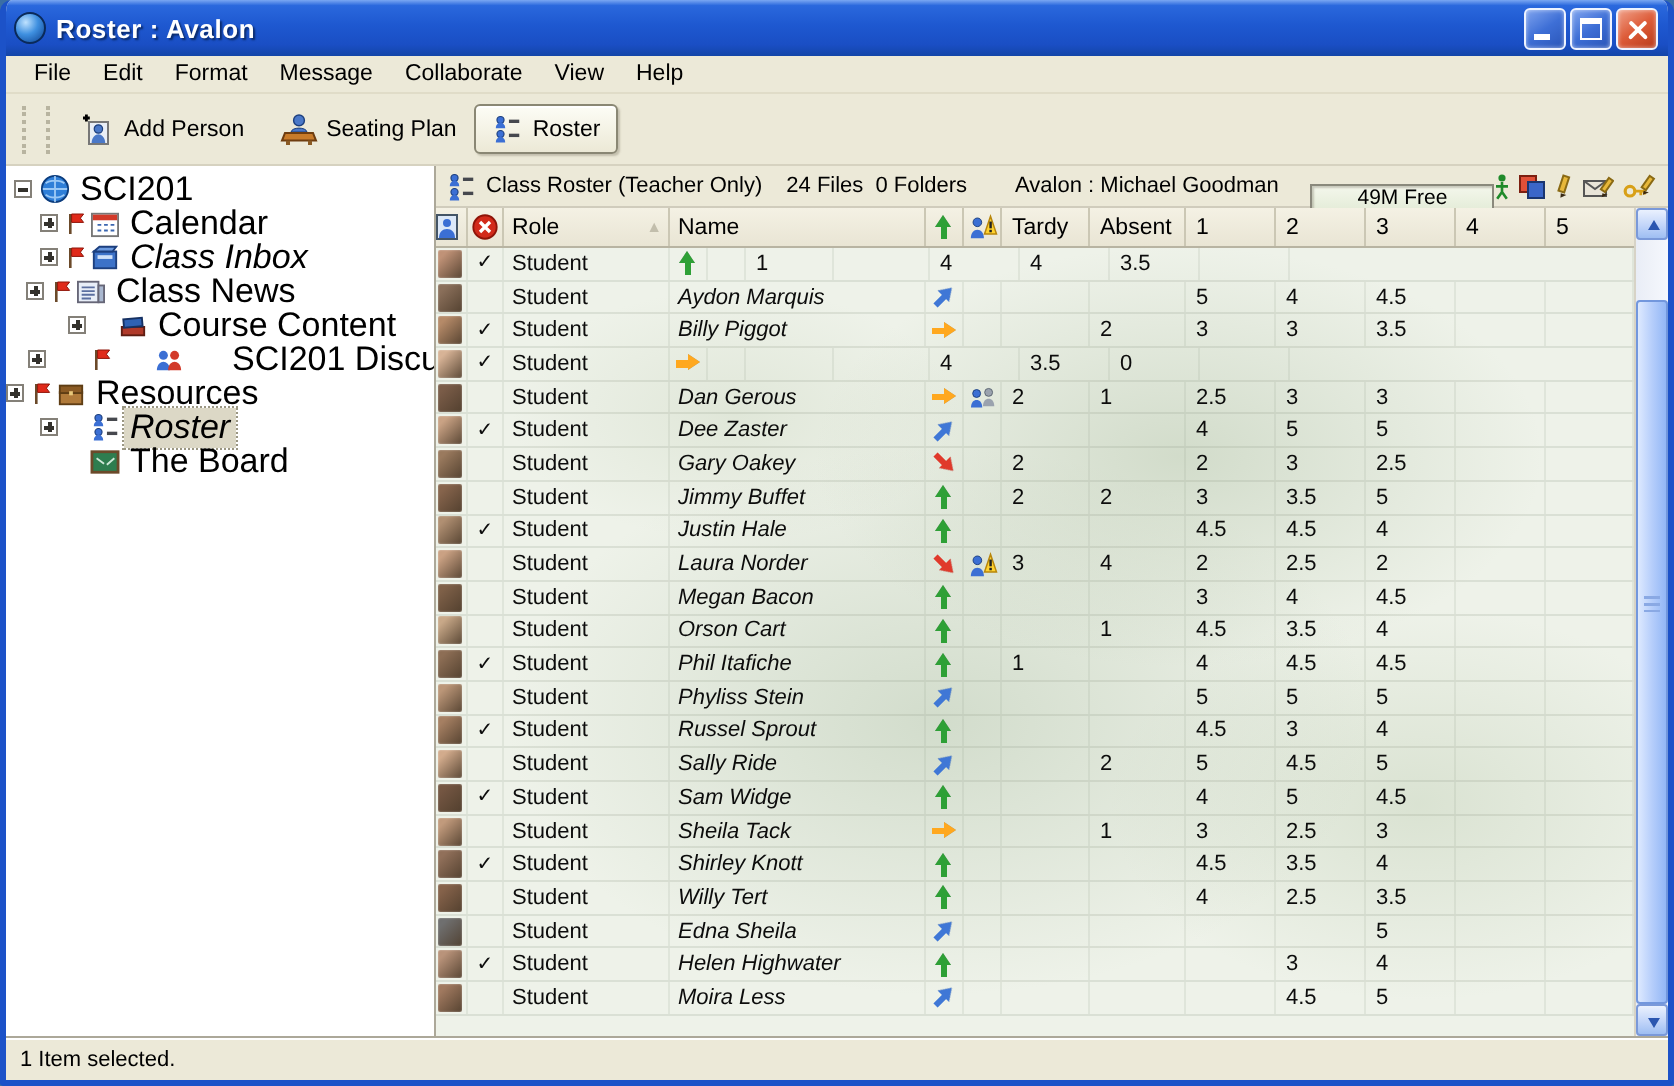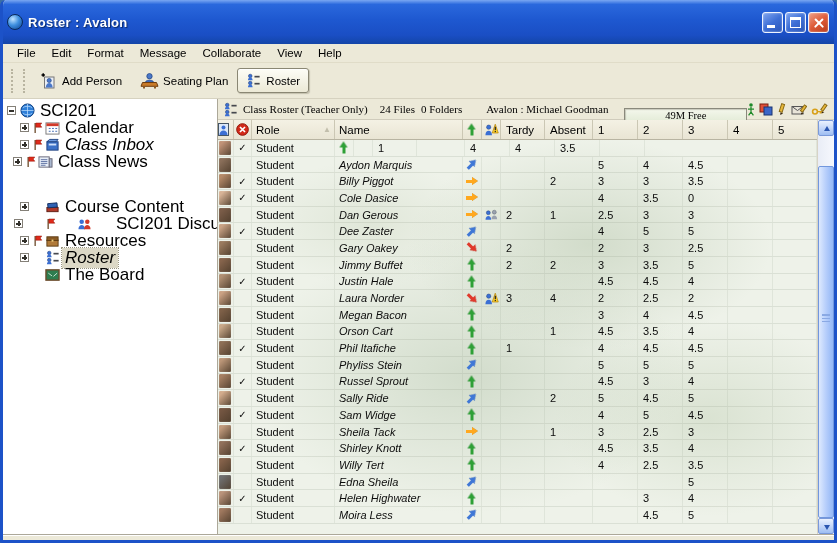--- a/index.html
+++ b/index.html
@@ -4,21 +4,21 @@
 <style>
   html,body{margin:0;padding:0;background:#3a6ea5;}
   *{box-sizing:border-box;}
   .window{
     width:837px;height:543px;position:relative;overflow:hidden;
     font-family:"Liberation Sans","DejaVu Sans",sans-serif;
     border-left:3px solid #1c52c8;border-right:3px solid #1c52c8;border-bottom:3px solid #1c52c8;
     border-radius:6px 6px 2px 2px;background:#ece9d8;
   }
   
-  .titlebar{height:44px;display:flex;align-items:center;padding:0 5px 0 4px;gap:5px;
+  .titlebar{height:28px;display:flex;align-items:center;padding:0 5px 0 4px;gap:5px;
     background:linear-gradient(180deg,#7aa7f2 0%,#3a7bе8 4%,#2a68dd 10%,#1e58d0 45%,#1a4ec4 80%,#1345a8 100%);
     background:linear-gradient(180deg,#7aa7f2 0%,#2a68dd 10%,#1e58d0 45%,#1a4ec4 80%,#1345a8 100%);
     color:#fff;}
   .title-text{font-size:13px;font-weight:bold;text-shadow:1px 1px 1px #0a2a6a;letter-spacing:.3px;}
   .globe{width:16px;height:16px;border-radius:50%;
     background:radial-gradient(circle at 35% 30%,#bfe2ff 0%,#3f90e0 45%,#0b3f8f 100%);
     border:1px solid #0a2a5a;}
   .win-btns{margin-left:auto;display:flex;gap:2px;}
   .wbtn{width:21px;height:21px;border-radius:3px;border:1px solid #eef3ff;position:relative;
     background:linear-gradient(145deg,#7fa4ef 0%,#3e6fd6 50%,#2a55b8 100%);box-shadow:inset 0 0 2px rgba(255,255,255,.6);}
@@ -49,21 +49,21 @@
   .titem.sel .lbl{background:#dcd8c6;outline:1px dotted #9a9682;}
   .titem .it{font-style:italic;}
   .texp{width:9px;height:9px;min-width:9px;background:#fff;border:1px solid #848078;position:relative;margin:0 4px 0 0;}
   .texp::before{content:"";position:absolute;left:1px;top:3.4px;width:5px;height:1.2px;background:#33312c;}
   .texp.plus::after{content:"";position:absolute;left:3.4px;top:1px;width:1.2px;height:5px;background:#33312c;}
   .texp.none{visibility:hidden;}
   .tflag{width:12px;min-width:12px;display:flex;align-items:center;}
   .ticon{width:17px;min-width:17px;display:flex;align-items:center;}
   
   .pane-hd{height:21px;background:#ece9d8;display:flex;align-items:center;font-size:11px;color:#000;
-    padding:0 4px;border-bottom:1px solid #d0ccbc;white-space:nowrap;font-family:Liberation Serif, serif;}
+    padding:0 4px;border-bottom:1px solid #d0ccbc;white-space:nowrap;}
   .pane-hd .ph-icon{margin:0 4px 0 1px;display:flex;}
   .ph-title{margin-right:12px;}
   .ph-files{margin-right:6px;}
   .ph-folders{margin-right:0;}
   .ph-server{margin-left:24px;}
   .ph-free{margin-left:16px;width:140px;height:14px;border:1px solid #8a897c;background:linear-gradient(180deg,#f4f7ec,#e4ecd8);
     display:flex;align-items:center;justify-content:center;font-size:10.5px;box-shadow:inset 1px 1px 1px rgba(120,118,100,.35);margin-top:12px;}
   .ph-icons{margin-left:auto;display:flex;align-items:center;gap:4px;padding-right:2px;}
   .ph-icons>span{display:flex;}
   
@@ -251,21 +251,21 @@
           </span>
           <span class="ticon">
             <svg width="15" height="14" viewBox="0 0 16 15">
               <rect x="1" y="2" width="11" height="11" fill="#e8eef8" stroke="#667"></rect>
               <rect x="12" y="4" width="3" height="9" fill="#aab8d0" stroke="#667"></rect>
               <path d="M3 5h7M3 7h7M3 9h7M3 11h5" stroke="#5b6fa0"></path>
             </svg>
           </span>
           <span class="lbl">Class News</span>
         </div>
-        <div class="titem" style="padding-left: 17px; margin-top: 28px;">
+        <div class="titem" style="padding-left: 31px;">
           <span class="texp plus"></span>
           <span class="tflag"></span>
           <span class="ticon">
             <svg width="15" height="14" viewBox="0 0 16 15">
               <rect x="2" y="8" width="12" height="4.5" fill="#b03a2a" stroke="#5e1d12"></rect>
               <rect x="3" y="3.5" width="10" height="4.5" fill="#2f62b4" stroke="#163162" transform="rotate(-5 8 6)"></rect>
             </svg>
           </span>
           <span class="lbl">Course Content</span>
         </div>
@@ -280,21 +280,21 @@
           <span class="ticon">
             <svg width="15" height="14" viewBox="0 0 16 15">
               <circle cx="5" cy="5" r="2.4" fill="#3b6fd4"></circle>
               <path d="M1.5 13c0-3 2-4.5 3.5-4.5S8.5 10 8.5 13z" fill="#3b6fd4"></path>
               <circle cx="11" cy="5" r="2.4" fill="#d23a2a"></circle>
               <path d="M7.5 13c0-3 2-4.5 3.5-4.5s3.5 1.5 3.5 4.5z" fill="#d23a2a"></path>
             </svg>
           </span>
           <span class="lbl">SCI201 Discussions</span>
         </div>
-        <div class="titem" style="padding-left: 17px;">
+        <div class="titem" style="">
           <span class="texp plus"></span>
           <span class="tflag">
             <svg width="10" height="12" viewBox="0 0 10 12">
               <rect x="1.5" y="1" width="1.3" height="10" fill="#6b4a2a"></rect>
               <path d="M2.8 1h6l-1.6 2.1 1.6 2.1h-6z" fill="#e02a1a" stroke="#8e1408" stroke-width=".5"></path>
             </svg>
           </span>
           <span class="ticon">
             <svg width="15" height="14" viewBox="0 0 16 15">
               <rect x="2" y="6.5" width="12" height="6.5" fill="#b07a3a" stroke="#5e3d14"></rect>
@@ -520,21 +520,20 @@
                 <span class="c n last"></span>
               </div>
               <div class="trow">
                 <span class="c photo">
                   <span class="av" style="--a: #d7b396;"></span>
                 </span>
                 <span class="c chk">
                   <span>✓</span>
                 </span>
                 <span class="c role">Student</span>
-                <span class="c name">Cole Dasice</span>
                 <span class="c trend">
                   <span class="arrow right">
                     <span class="sh"></span>
                     <span class="hd"></span>
                   </span>
                 </span>
                 <span class="c badge"></span>
                 <span class="c tardy"></span>
                 <span class="c absent"></span>
                 <span class="c n">4</span>

